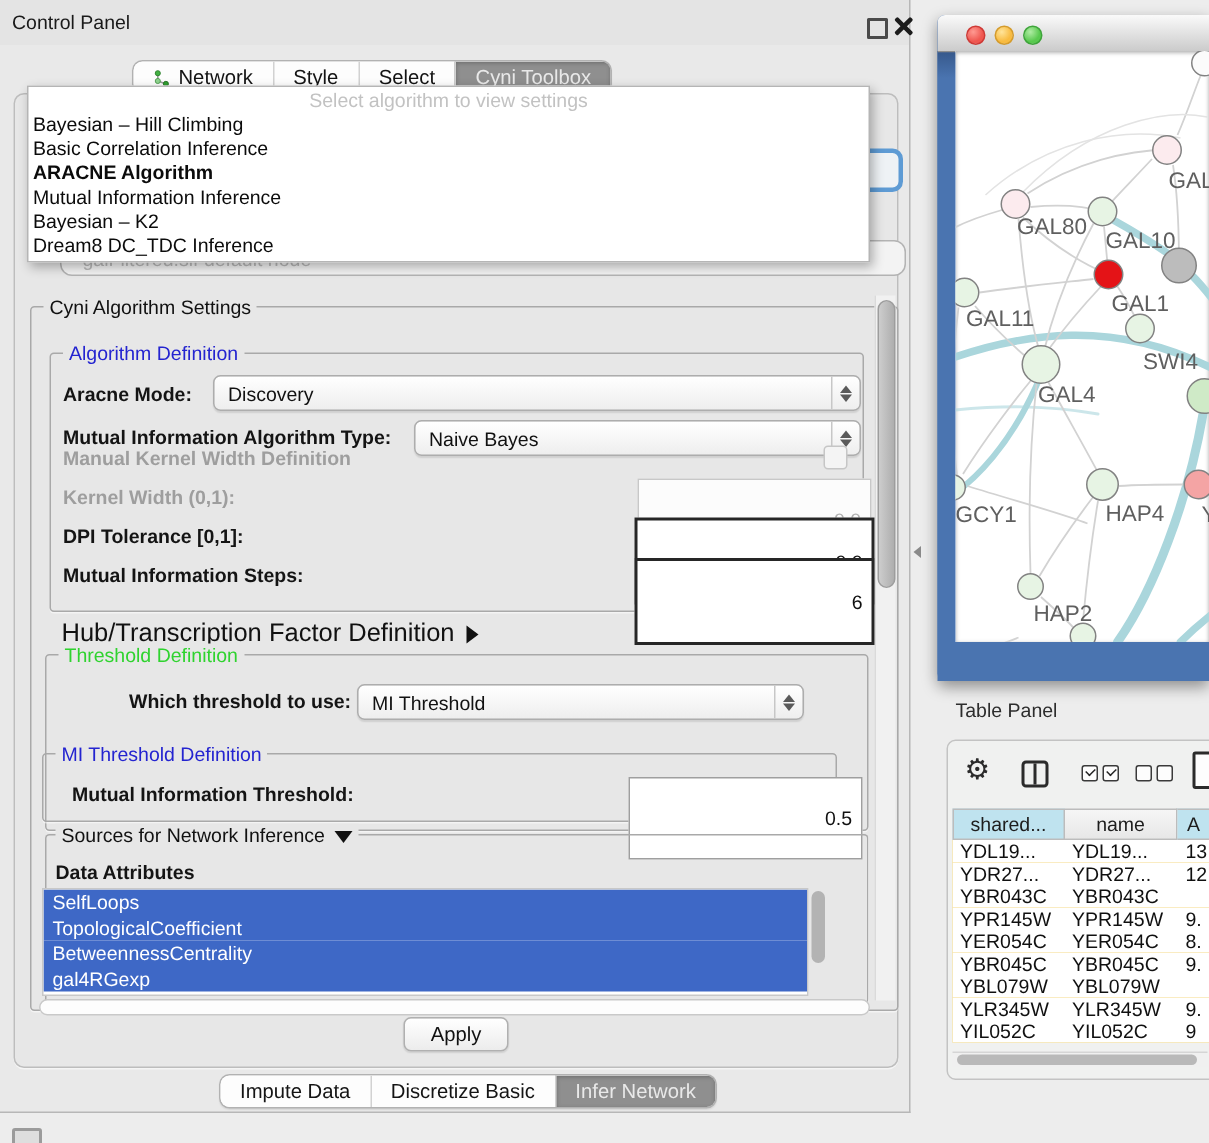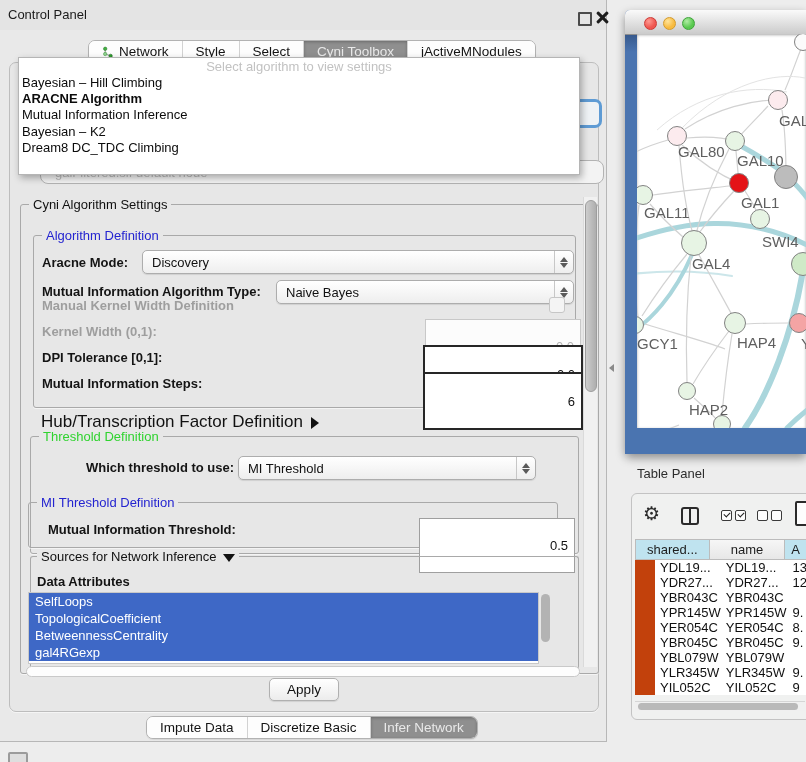--- a/index.html
+++ b/index.html
@@ -104,21 +104,21 @@
   #icon-unchecked{left:125px;top:16px;}
   .cbx{width:9px;height:9px;border:1.5px solid #3a3a3a;border-radius:2px;background:#fdfdfd;position:relative;}
   .cbx.on:after{content:"";position:absolute;left:1.5px;top:0.5px;width:5px;height:3px;border-left:1.8px solid #222;border-bottom:1.8px solid #222;transform:rotate(-45deg);}
   #icon-doc{left:163px;top:7px;width:15px;height:21px;border:2px solid #2b2b2b;border-radius:2px;background:#fdfdfd;}
 
   #tp-table{position:absolute;left:3px;top:45px;width:172px;}
   .th-row{display:flex;height:21px;}
   .th{box-sizing:border-box;border:1px solid #bcbcbc;border-left:none;display:flex;align-items:center;justify-content:center;font-size:13px;color:#1d1d1d;background:linear-gradient(#f6f6f6,#e7e7e7);}
   .th:first-child{border-left:1px solid #bcbcbc;}
   .th.hl{background:#bfe3ef;}
-  .tb-body{background:#c2410c;padding-left:20px;}
+  .tb-body{background:#eab308;}
   .tr{display:flex;height:15px;align-items:center;background:#fff;}
   .td{box-sizing:border-box;font-size:13px;color:#101010;padding-left:5px;white-space:nowrap;overflow:hidden;}
   #tp-hscroll{left:3px;top:207px;width:170px;height:9px;background:#f0f0f0;border-top:1px solid #d5d5d5;}
   #tp-hscroll .thumb{position:absolute;left:3px;top:1px;width:160px;height:7px;background:#b9b9b9;border-radius:4px;}
 
   .net-icon svg{display:block;}
 </style>
 </head>
 <body>
 
@@ -149,41 +149,39 @@
           </div>
           <div class="seg">
             <span>Style</span>
           </div>
           <div class="seg">
             <span>Select</span>
           </div>
           <div class="seg sel">
             <span>Cyni Toolbox</span>
           </div>
-          <div class="seg">
-            <span>jActiveMNodules</span>
-          </div>
         </div>
     </div>
 
     <div class="abs fieldset" id="cp-contentbox" style="border-radius:7px;"></div>
 
     <div class="abs" id="hidden-blue-btn"></div>
     <div class="abs" id="hidden-combo">
       <span>galFiltered.sif default node</span>
     </div>
 
     <div class="abs" id="algo-dropdown">
       <div class="dd-header">Select algorithm to view settings</div>
       <div id="dd-items">
           <div class="dd-item">Bayesian – Hill Climbing</div>
+          <div class="dd-item">Basic Correlation Inference</div>
           <div class="dd-item bold">ARACNE Algorithm</div>
           <div class="dd-item">Mutual Information Inference</div>
           <div class="dd-item">Bayesian – K2</div>
-          <div class="dd-item">Dream8 DC_TDC Climbing</div>
+          <div class="dd-item">Dream8 DC_TDC Inference</div>
         </div>
     </div>
 
     <div class="abs fieldset" style="left:20px;top:204px;width:577px;height:468px;">
       <span class="legend black">Cyni Algorithm Settings</span>
     </div>
     <div class="abs" id="settings-vscroll">
         <div class="thumb"></div>
       </div>
 

